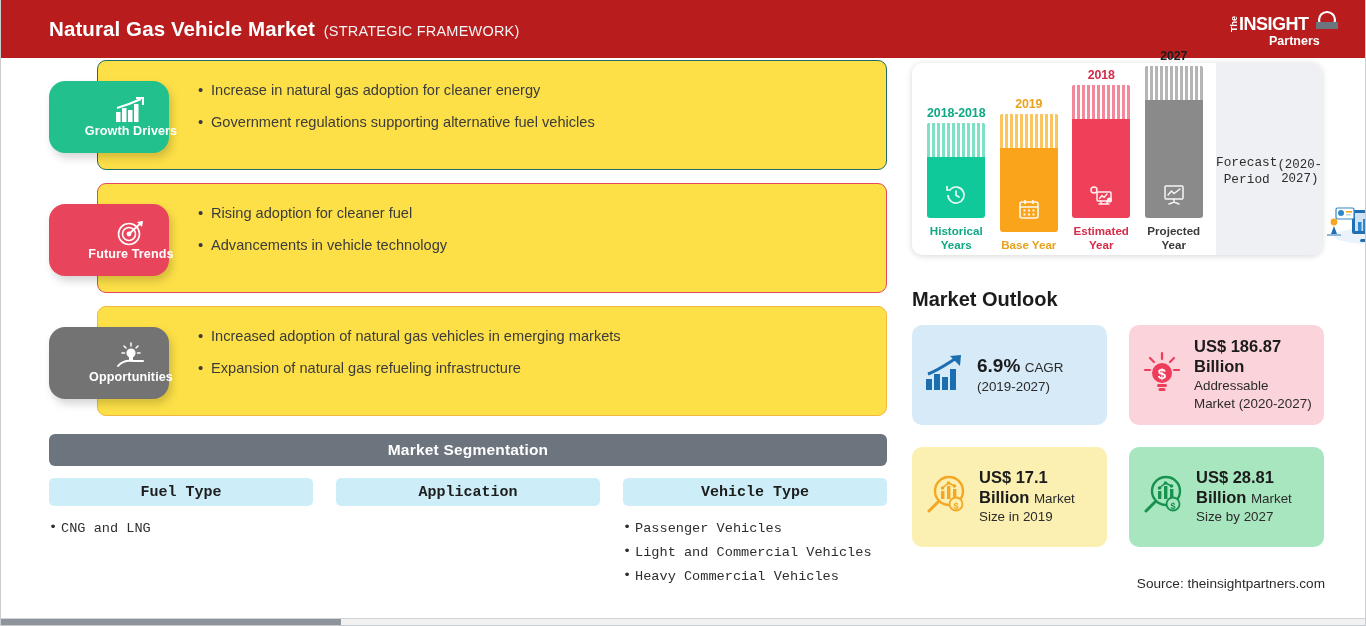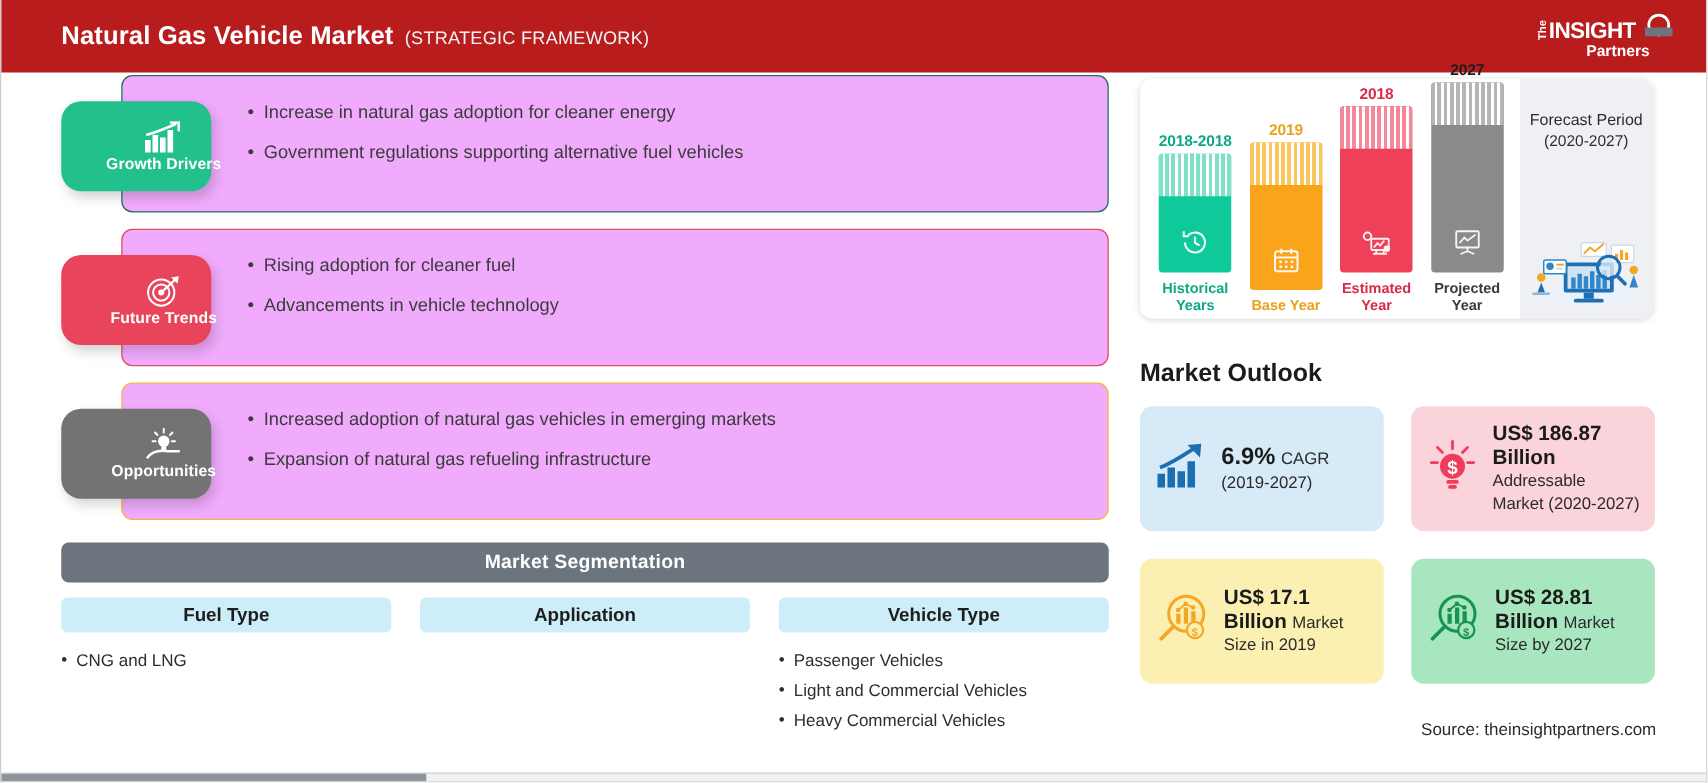--- a/index.html
+++ b/index.html
@@ -62,21 +62,21 @@
     position: absolute;
     left: 0; top: 0;
     width: 900px; height: 566px;
   }
 
   .panel {
     position: absolute;
     left: 96px;
     width: 790px;
     border-radius: 9px;
-    background: #f0abfc;
+    background: #fde047;
   }
   .panel-inner {
     padding: 20px 18px 20px 100px;
   }
   .panel ul { list-style: none; }
   .panel li {
     position: relative;
     font-size: 14.6px;
     color: #3b3b3b;
     line-height: 1.35;
@@ -137,21 +137,21 @@
     letter-spacing: .2px;
   }
 
   .seg-cols {
     position: absolute;
     left: 48px; top: 420px;
     width: 838px;
     display: flex;
     gap: 23px;
   }
-  .seg-col { width: 265px; }
+  .seg-col { width: 265px; font-family: Liberation Mono, monospace; }
   .seg-head {
     height: 28px;
     background: #cdeef8;
     border-radius: 5px;
     display: flex; align-items: center; justify-content: center;
     font-size: 15px;
     font-weight: bold;
     color: #1d1d1d;
   }
   .seg-list { list-style: none; margin-top: 12px; }
@@ -232,23 +232,24 @@
     font-weight: bold;
     line-height: 1.15;
     text-align: center;
   }
 
   .forecast-box {
     width: 106px;
     background: #eef0f3;
     border-radius: 0 10px 10px 0;
     display: flex;
-    flex-direction: column;
+    flex-direction: row;
     align-items: center;
     padding-top: 24px;
+    font-family: Liberation Mono, monospace;
   }
   .forecast-title {
     font-size: 12.8px;
     color: #2d2d2d;
     text-align: center;
     line-height: 1.35;
     font-weight: 500;
   }
   .forecast-sub {
     font-size: 12.4px;

